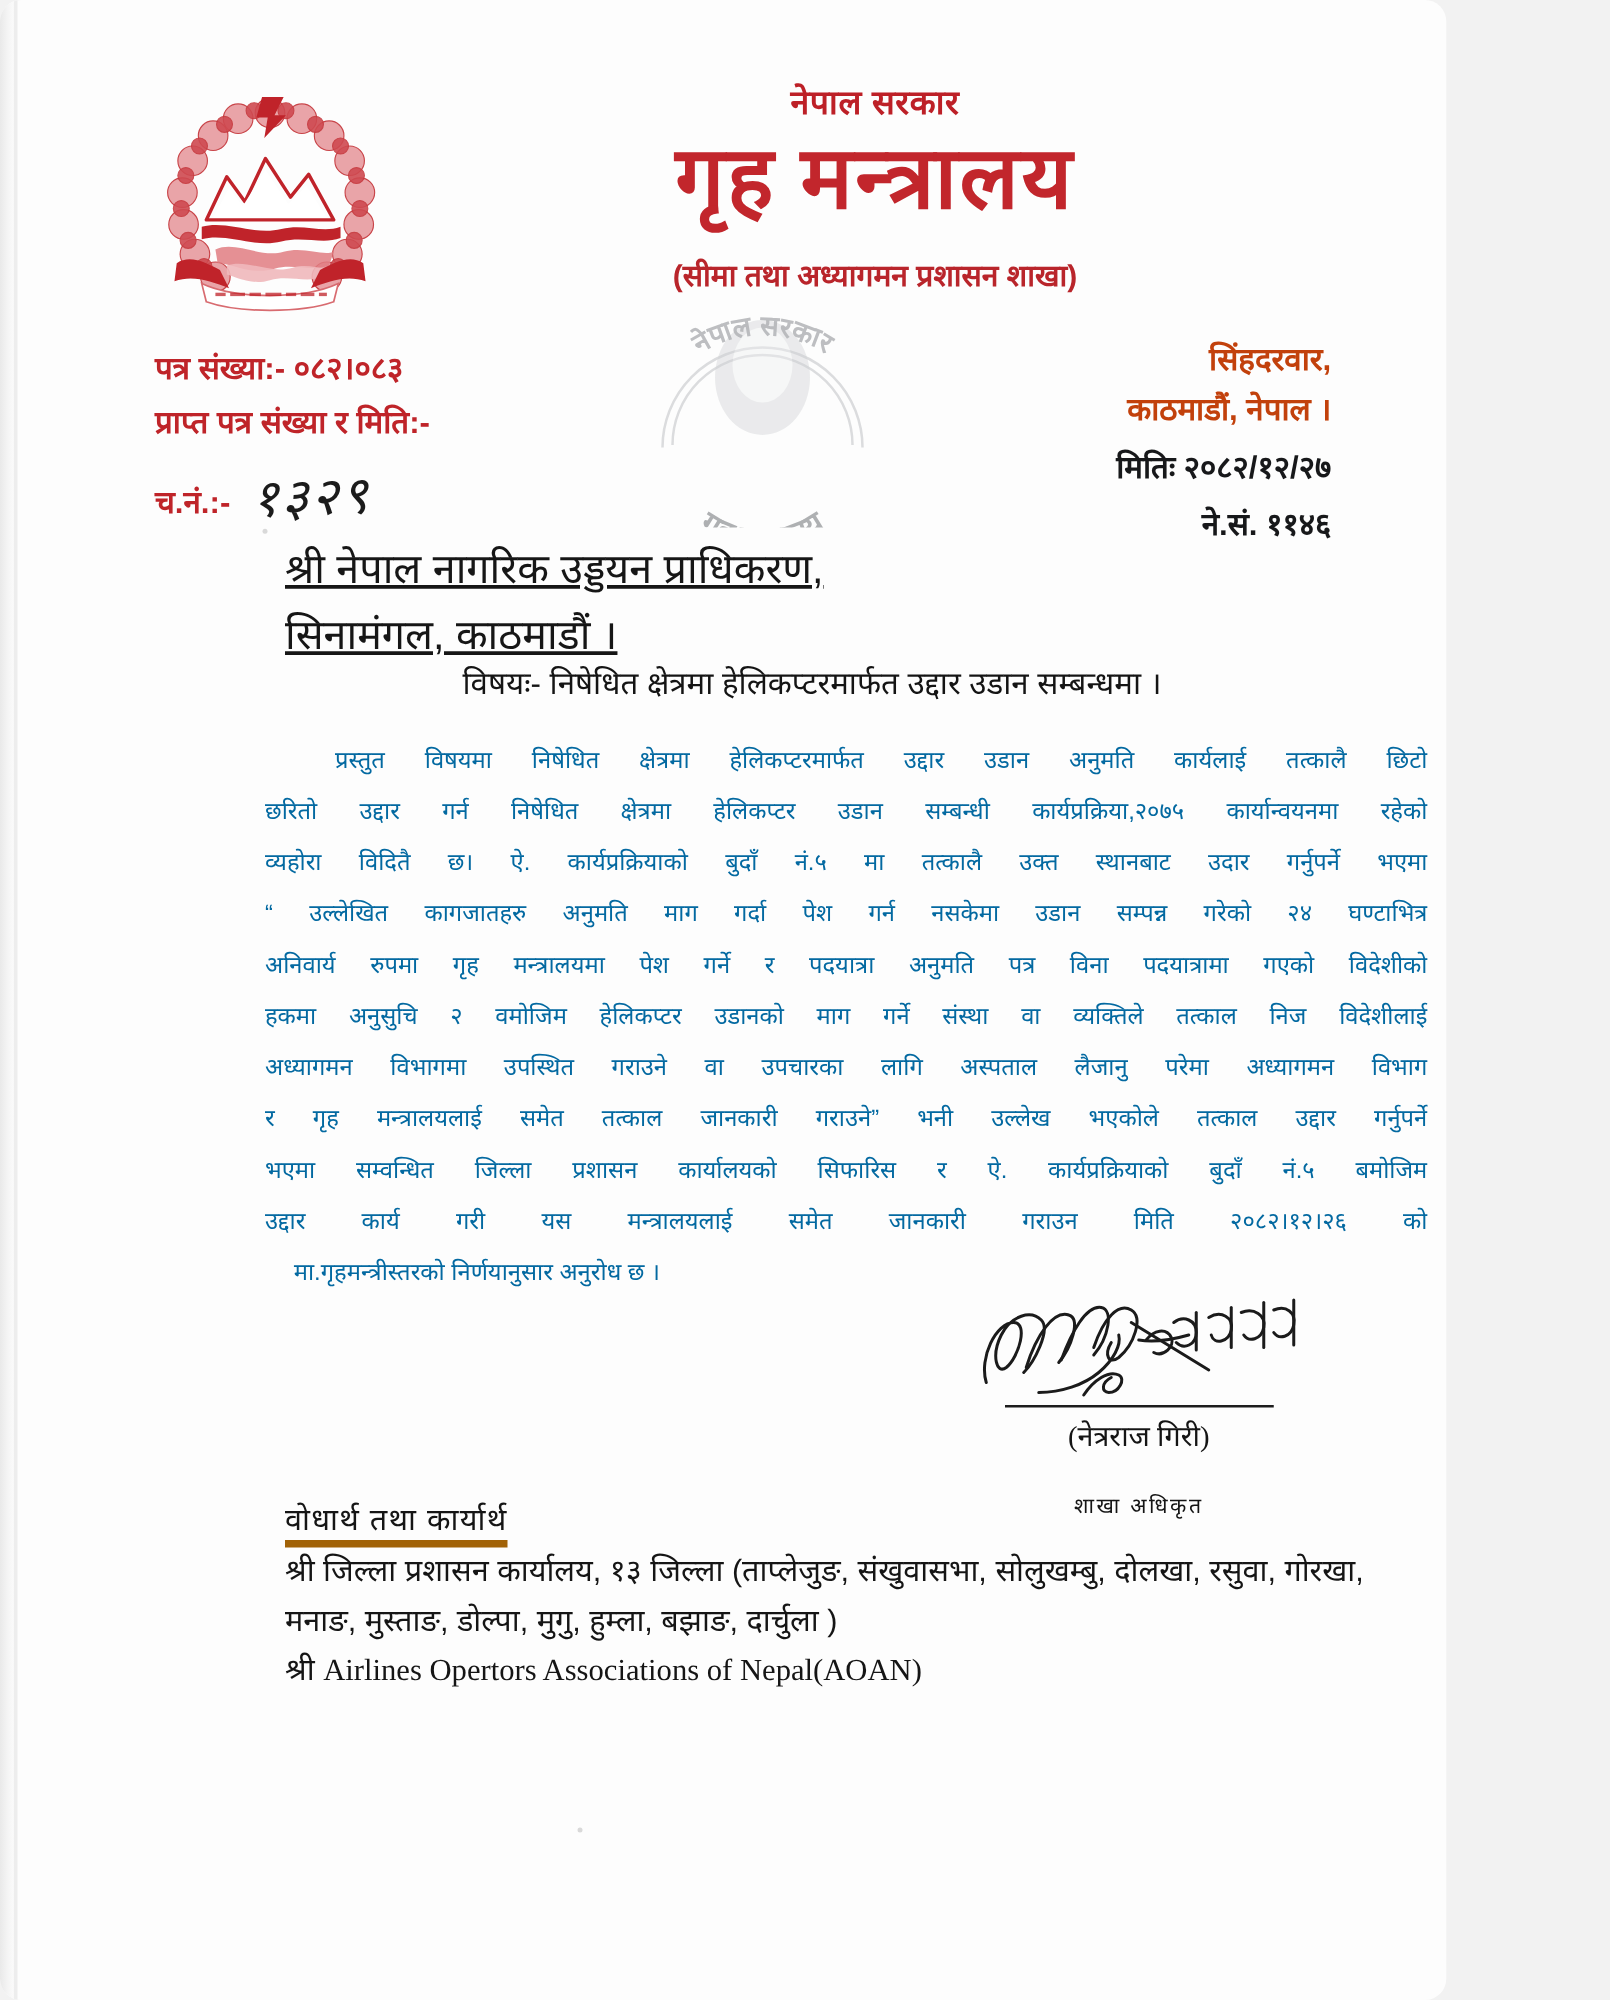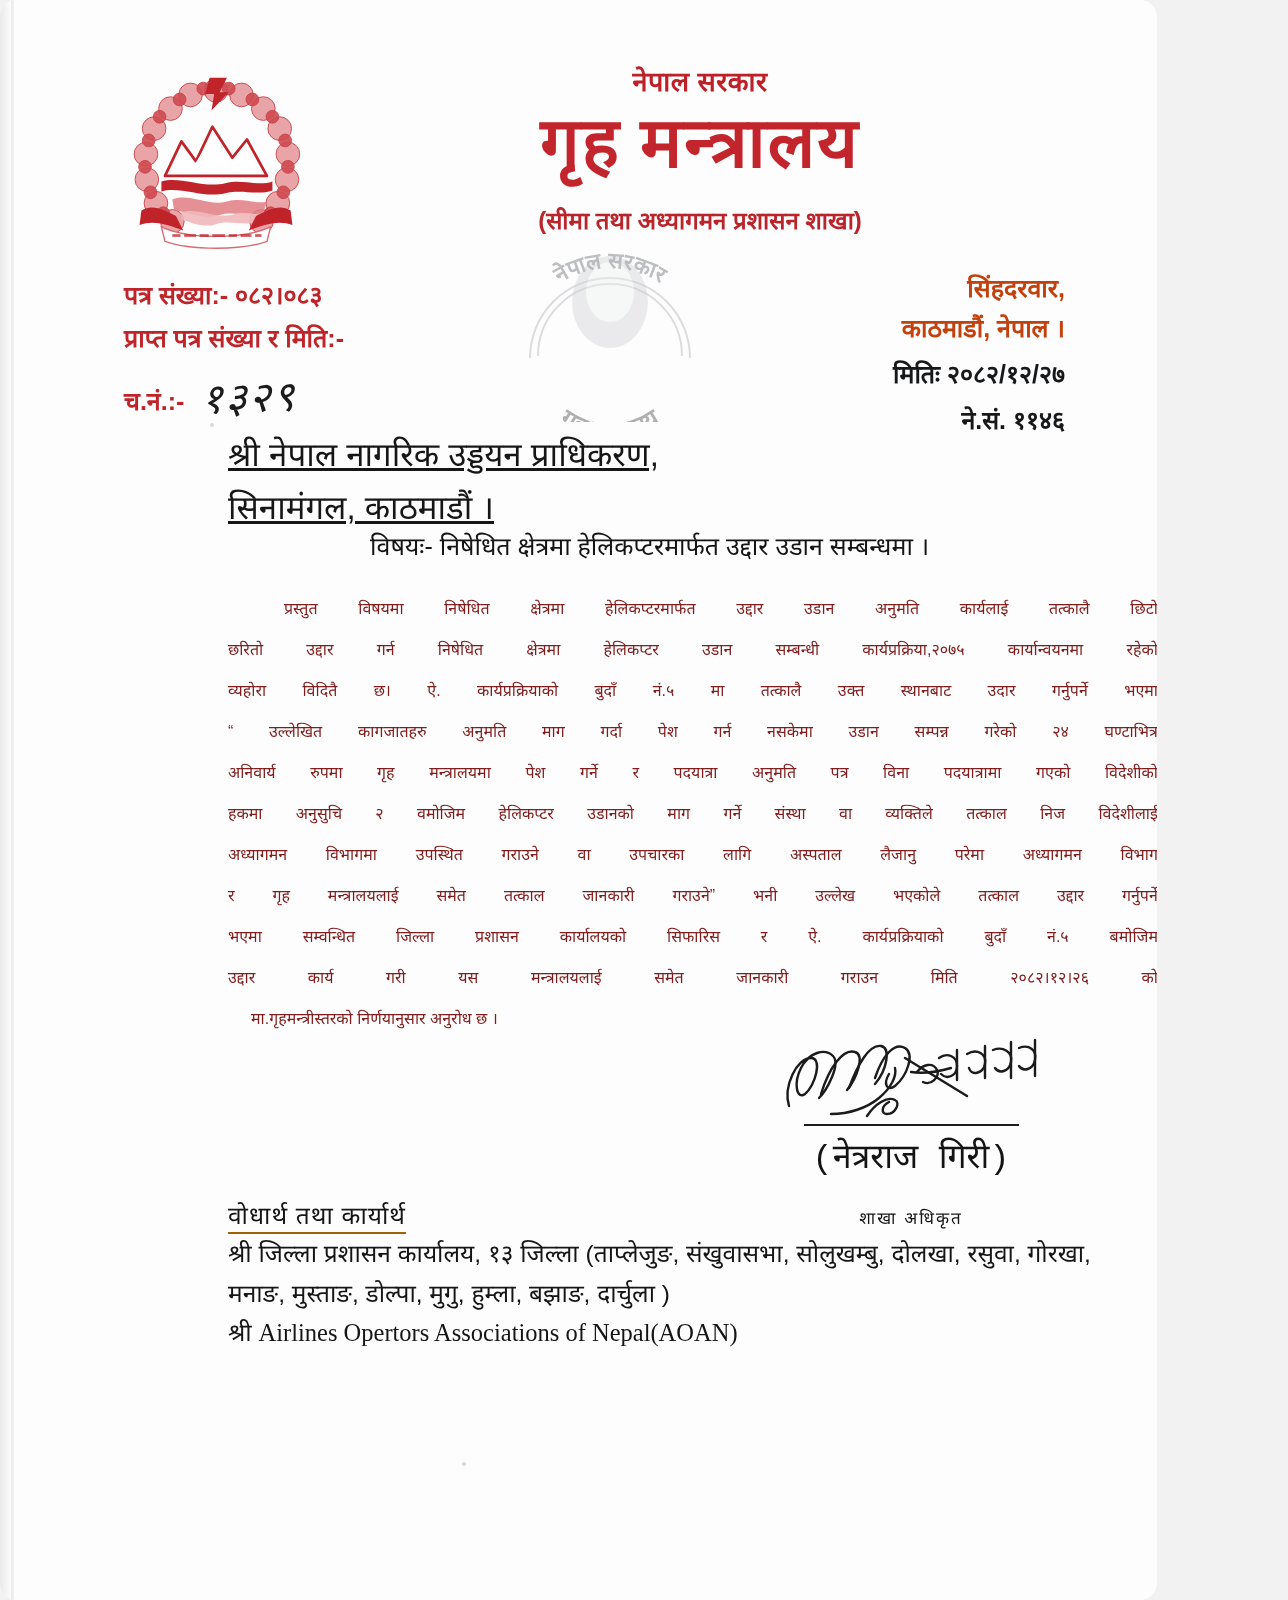--- a/index.html
+++ b/index.html
@@ -146,26 +146,26 @@
     top: 528px;
     font-family: Liberation Sans, sans-serif;
     font-size: 25px;
     color: #141414;
     white-space: nowrap;
   }
 
   
   .body-text {
     position: absolute;
-    left: 228px;
+    left: 212px;
     top: 588px;
     width: 930px;
     font-family: "Liberation Sans", "DejaVu Sans", sans-serif;
-    font-size: 16px;
-    color: #7f1d1d;
+    font-size: 19px;
+    color: #0369a1;
   }
   .body-text .bline {
     display: flex;
     justify-content: space-between;
     height: 41px;
     line-height: 41px;
     white-space: nowrap;
     overflow: hidden;
   }
   .body-text .bline.first { padding-left: 56px; }
@@ -184,22 +184,22 @@
     position: relative;
     height: 96px;
   }
   .sig-mark svg { position:absolute; left: 10px; top: 0; }
   .sig-rule {
     width: 215px;
     margin: 0 auto;
     border-top: 2px solid #1d1d1d;
   }
   .sig-name {
-    font-family: Liberation Mono, monospace;
-    font-size: 34px;
+    font-family: Liberation Serif, serif;
+    font-size: 23px;
     color: #141414;
     margin-top: 6px;
   }
   .sig-post {
     font-family: "Liberation Sans", "DejaVu Sans", sans-serif;
     font-size: 17px;
     color: #141414;
     margin-top: 28px;
     letter-spacing: 2px;
   }
@@ -209,21 +209,21 @@
     position: absolute;
     left: 228px;
     top: 1198px;
     width: 900px;
     font-family: "Liberation Sans", "DejaVu Sans", sans-serif;
     font-size: 24.5px;
     color: #151515;
   }
   .cc-heading {
     display: inline-block;
-    border-bottom: 2px solid #a16207;
+    border-bottom: 6px solid #a16207;
     padding-bottom: 1px;
     letter-spacing: 1px;
   }
   .cc-line { line-height: 1.62; white-space: nowrap; }
   .cc-latin { font-family: "Liberation Serif", "DejaVu Serif", serif; }
 
   .speck {
     position: absolute;
     background: #d9d9d9;
     border-radius: 50%;

